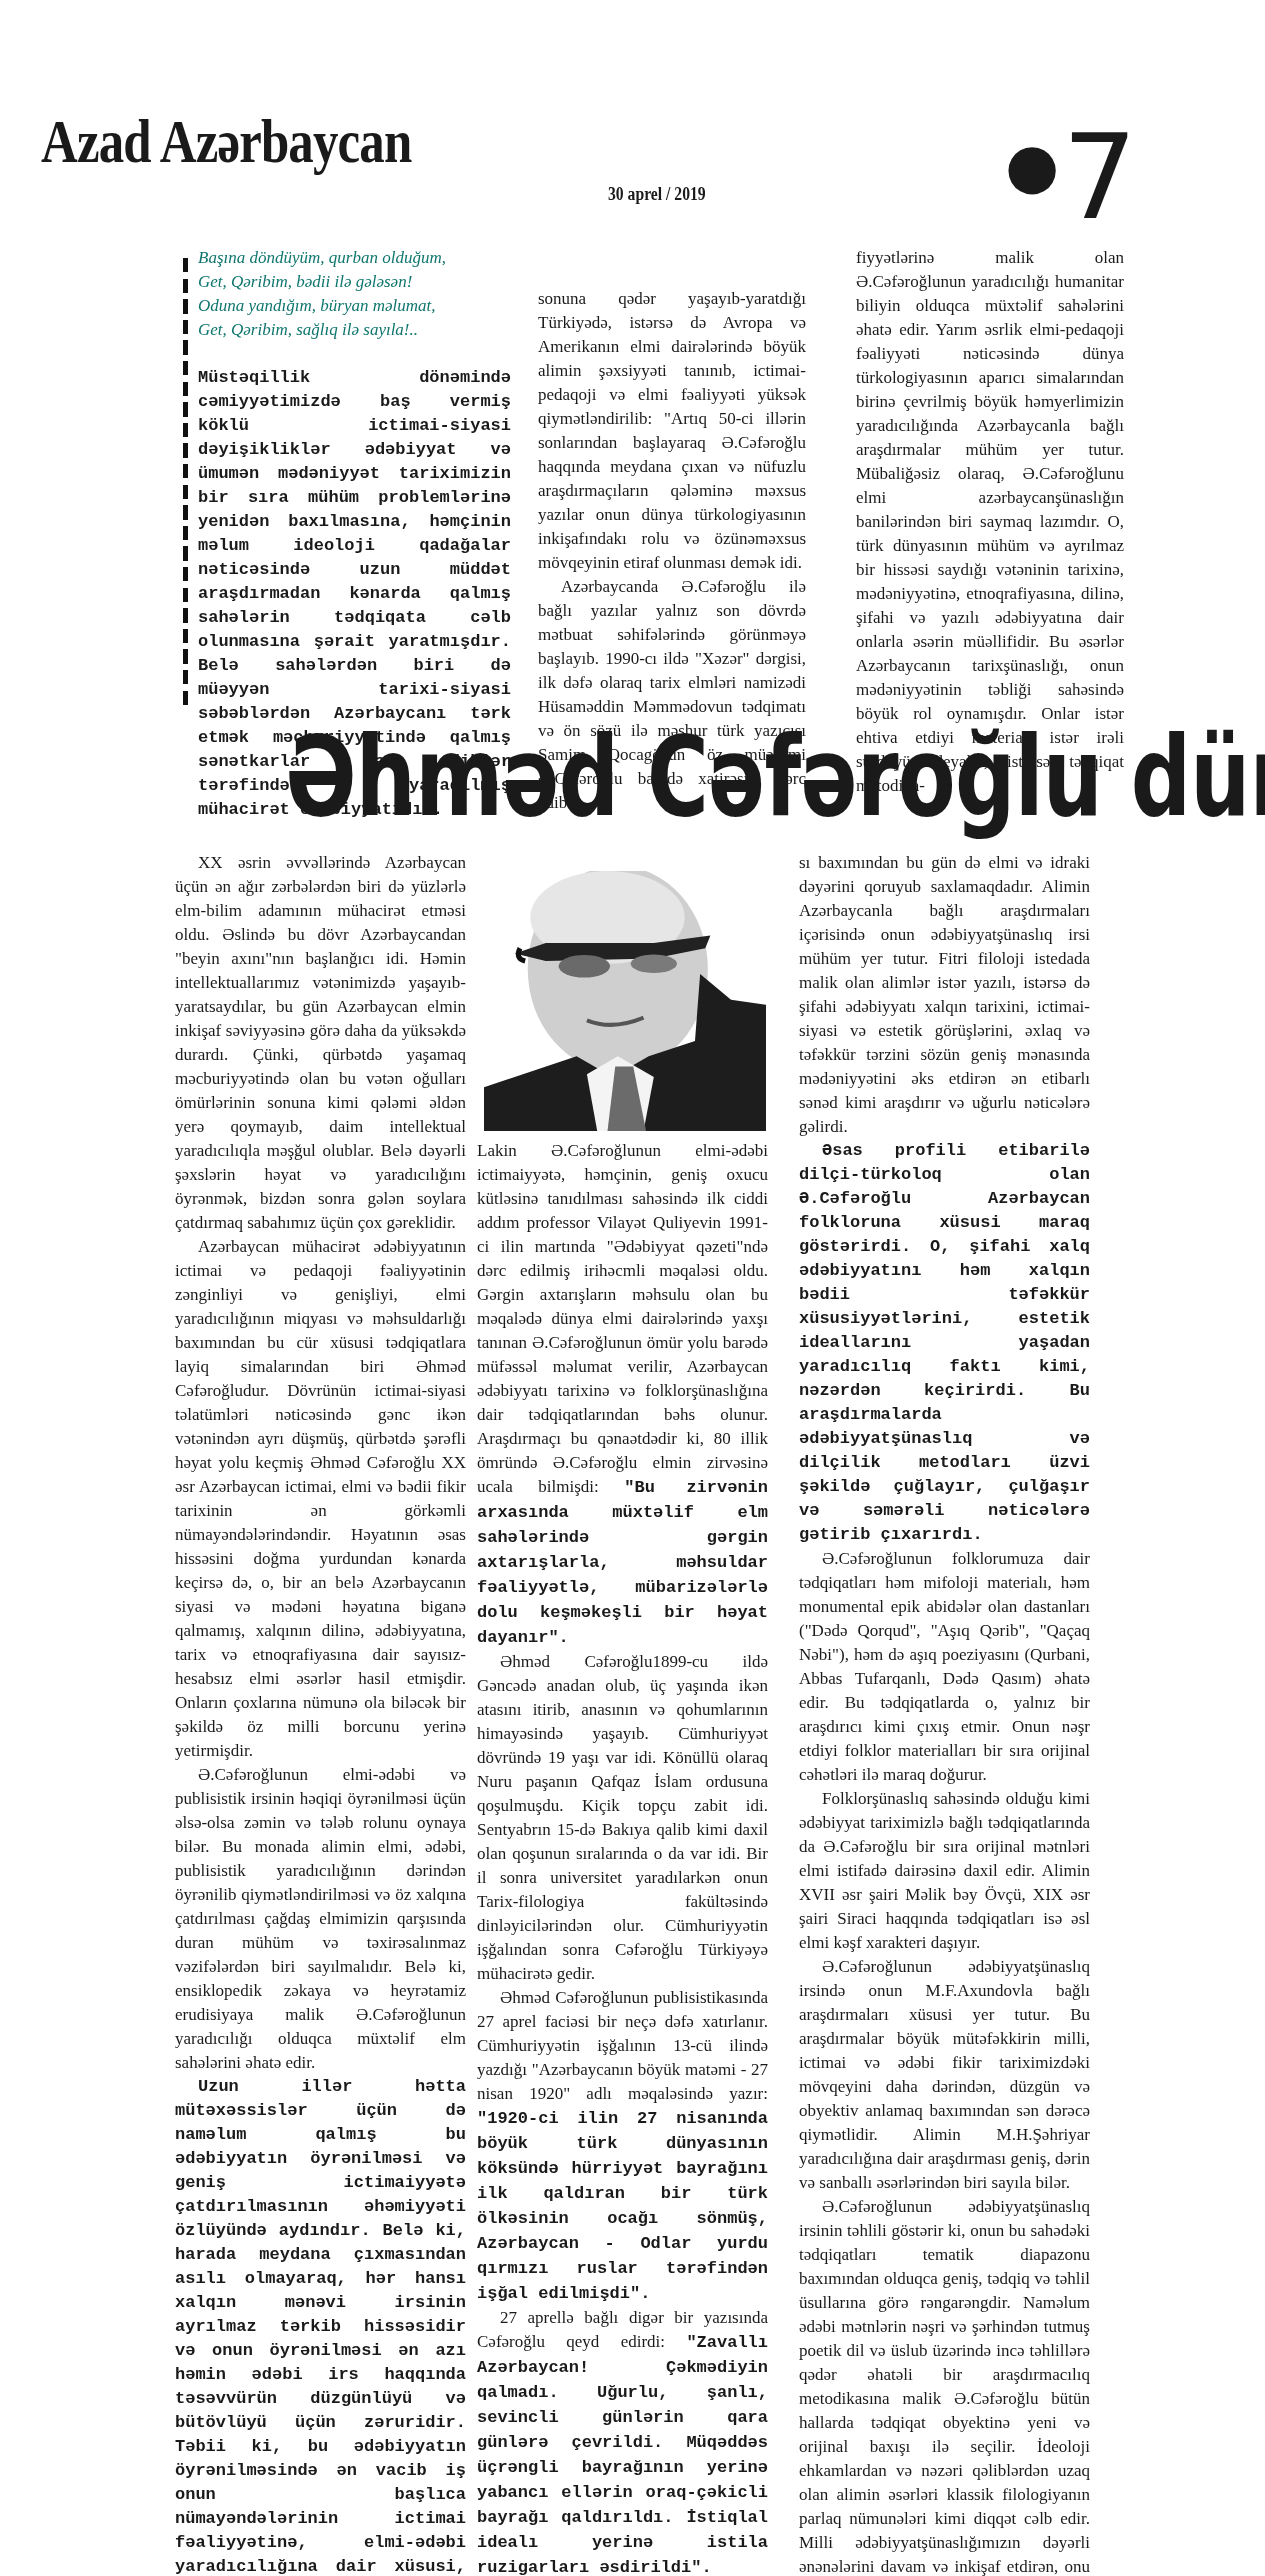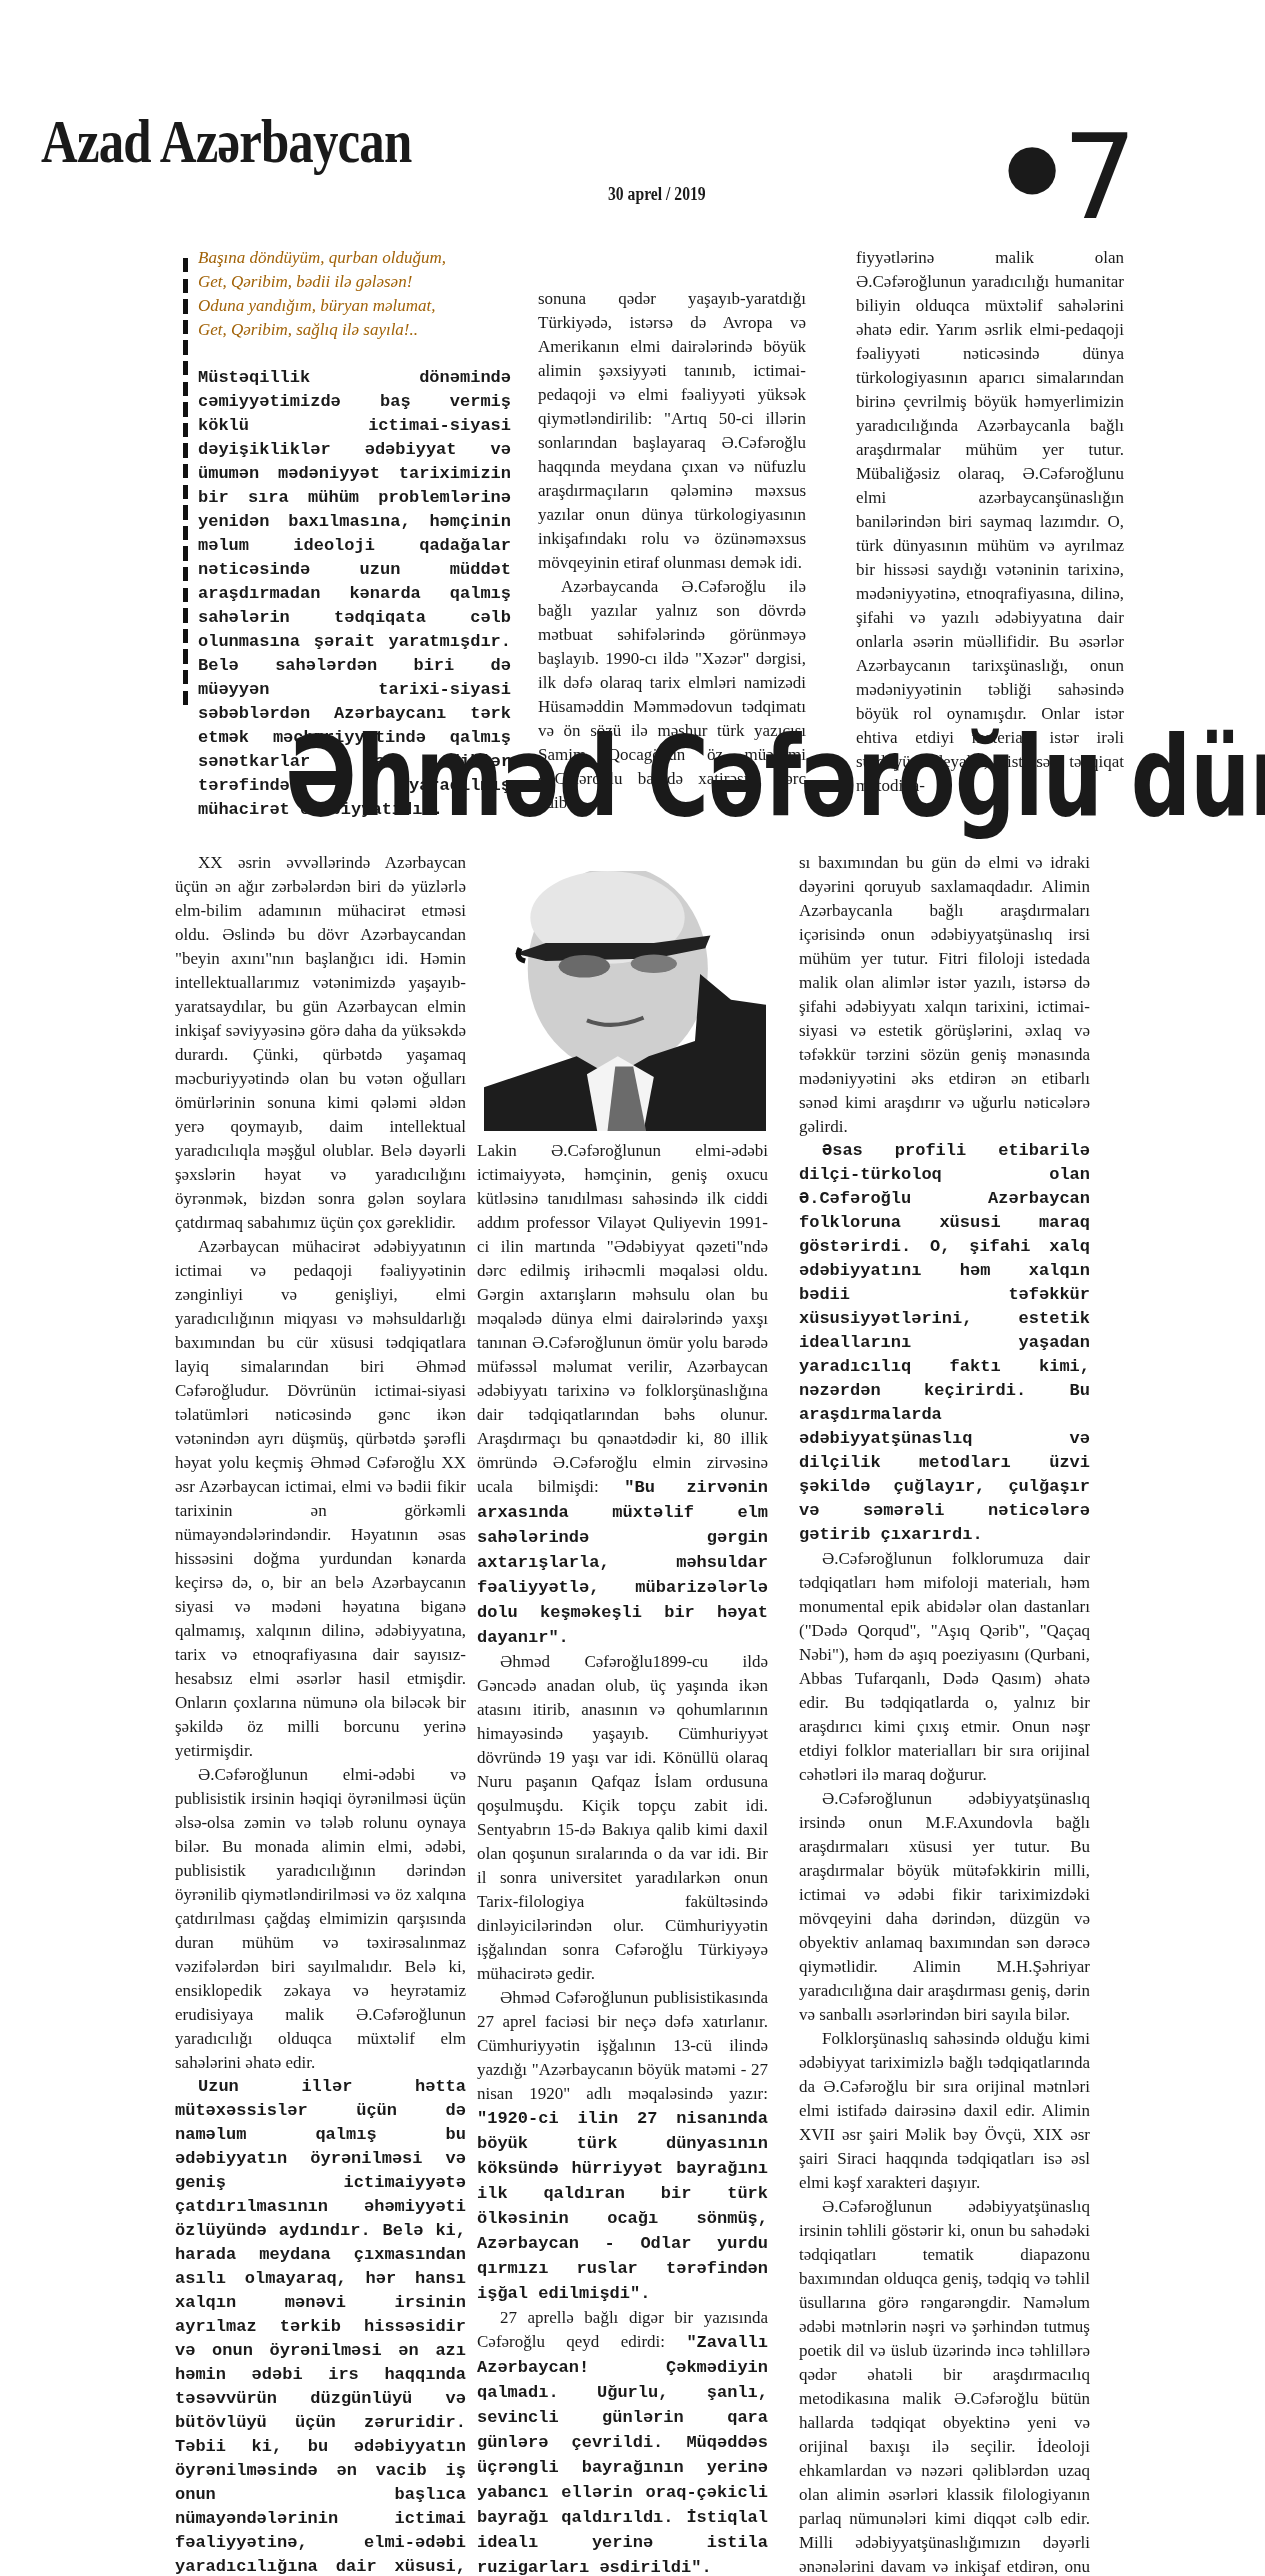--- a/index.html
+++ b/index.html
@@ -7,21 +7,21 @@
          font-family:"Liberation Serif","DejaVu Serif",serif; }
   .masthead { position:absolute; left:41px; top:106px; font-family:"Liberation Serif",serif;
               font-weight:bold; font-size:62px; letter-spacing:-1px; transform:scaleX(0.82); transform-origin:left; }
   .date { position:absolute; left:608px; top:183px; font-weight:bold; font-size:19.6px; transform:scaleX(0.8); transform-origin:left; }
   .pagenum { position:absolute; left:1005px; top:118px; font-family:"DejaVu Sans",sans-serif; font-size:118px; line-height:1; }
   .pagenum .dot { font-size:62px; vertical-align:31px; margin-right:3.1px; }
   .col { position:absolute; text-align:justify; hyphens:auto; font-size:17px; line-height:24px; }
   .col p { margin:0; text-indent:23px; }
   .col p.noind { text-indent:0; }
   .b { font-weight:bold;font-family:Liberation Mono, monospace; }
-  .poem { font-style:italic; color:#a16207; margin-bottom:24px !important; text-indent:0 !important; text-align:left; }
+  .poem { font-style:italic; color:#0f766e; margin-bottom:24px !important; text-indent:0 !important; text-align:left; }
   .leftbar { position:absolute; left:183px; top:258px; width:5.2px; height:453px;
              background:repeating-linear-gradient(#111 0 14.4px, transparent 14.4px 20.6px); }
   .headline { position:absolute; left:170px; top:721px; width:958px; text-align:center;
               font-family:"DejaVu Sans",sans-serif; font-weight:bold; font-size:111px; line-height:1;
               transform:scaleX(0.76); transform-origin:center; letter-spacing:-1px; white-space:nowrap; }
   .photo { position:absolute; left:484px; top:871px; width:282px; height:260px; background:#fff; overflow:hidden; }
 </style>
 </head>
 <body>
 
@@ -81,18 +81,18 @@
     <p><span>Əhməd Cəfəroğlu1899-cu ildə Gəncədə anadan olub, üç yaşında ikən atasını itirib, anasının və qohumlarının himayəsində yaşayıb. Cümhuriyyət dövründə 19 yaşı var idi. Könüllü olaraq Nuru paşanın Qafqaz İslam ordusuna qoşulmuşdu. Kiçik topçu zabit idi. Sentyabrın 15-də Bakıya qalib kimi daxil olan qoşunun sıralarında o da var idi. Bir il sonra universitet yaradılarkən onun Tarix-filologiya fakültəsində dinləyicilərindən olur. Cümhuriyyətin işğalından sonra Cəfəroğlu Türkiyəyə mühacirətə gedir.</span></p>
     <p><span>Əhməd Cəfəroğlunun publisistikasında 27 aprel faciəsi bir neçə dəfə xatırlanır. Cümhuriyyətin işğalının 13-cü ilində yazdığı "Azərbaycanın böyük matəmi - 27 nisan 1920" adlı məqaləsində yazır: </span><span class="b">"1920-ci ilin 27 nisanında böyük türk dünyasının köksündə hürriyyət bayrağını ilk qaldıran bir türk ölkəsinin ocağı sönmüş, Azərbaycan - Odlar yurdu qırmızı ruslar tərəfindən işğal edilmişdi".</span></p>
     <p><span>27 aprellə bağlı digər bir yazısında Cəfəroğlu qeyd edirdi: </span><span class="b">"Zavallı Azərbaycan! Çəkmədiyin qalmadı. Uğurlu, şanlı, sevincli günlərin qara günlərə çevrildi. Müqəddəs üçrəngli bayrağının yerinə yabancı ellərin oraq-çəkicli bayrağı qaldırıldı. İstiqlal idealı yerinə istila ruzigarları əsdirildi".</span></p>
     <p><span>Türkiyədə Cəfəroğlu İstanbul universitetinin Dil-ədəbiyyat fakültəsinə daxil olur, 1924-cü ildə oranı bitirir. 1925-ci ildə Almaniya universitetlərində türkologiya sahəsində təcrübə qazanmağa yollanır, orada dövrün tanınmış alimləri olan Vesterman, Banq Koup, Vasmer, Gizi, Brokelman, Şader, Diels kimi şəxslərin mühazirələrini dinləyir. 1929-cu ildə Breslau universitetində professor F.Gizinin rəhbərliyi altında "Gəncə dialektində 75 Azərbaycan bayatı-türküsü. Bir dil araşdırması" mövzusunda dissertasiya müdafiə edərək filologiya doktoru adını qazanır.</span></p>
   </div>
 
 <div class="col" id="colR" style="left:799px; top:851px; width:291px;">
     <p class="noind"><span>sı baxımından bu gün də elmi və idraki dəyərini qoruyub saxlamaqdadır. Alimin Azərbaycanla bağlı araşdırmaları içərisində onun ədəbiyyatşünaslıq irsi mühüm yer tutur. Fitri filoloji istedada malik olan alimlər istər yazılı, istərsə də şifahi ədəbiyyatı xalqın tarixini, ictimai-siyasi və estetik görüşlərini, əxlaq və təfəkkür tərzini sözün geniş mənasında mədəniyyətini əks etdirən ən etibarlı sənəd kimi araşdırır və uğurlu nəticələrə gəlirdi.</span></p>
     <p class="b"><span>Əsas profili etibarilə dilçi-türkoloq olan Ə.Cəfəroğlu Azərbaycan folkloruna xüsusi maraq göstərirdi. O, şifahi xalq ədəbiyyatını həm xalqın bədii təfəkkür xüsusiyyətlərini, estetik ideallarını yaşadan yaradıcılıq faktı kimi, nəzərdən keçirirdi. Bu araşdırmalarda ədəbiyyatşünaslıq və dilçilik metodları üzvi şəkildə çuğlayır, çulğaşır və səmərəli nəticələrə gətirib çıxarırdı.</span></p>
     <p><span>Ə.Cəfəroğlunun folklorumuza dair tədqiqatları həm mifoloji materialı, həm monumental epik abidələr olan dastanları ("Dədə Qorqud", "Aşıq Qərib", "Qaçaq Nəbi"), həm də aşıq poeziyasını (Qurbani, Abbas Tufarqanlı, Dədə Qasım) əhatə edir. Bu tədqiqatlarda o, yalnız bir araşdırıcı kimi çıxış etmir. Onun nəşr etdiyi folklor materialları bir sıra orijinal cəhətləri ilə maraq doğurur.</span></p>
+    <p><span>Folklorşünaslıq sahəsində olduğu kimi ədəbiyyat tariximizlə bağlı tədqiqatlarında da Ə.Cəfəroğlu bir sıra orijinal mətnləri elmi istifadə dairəsinə daxil edir. Alimin XVII əsr şairi Məlik bəy Övçü, XIX əsr şairi Siraci haqqında tədqiqatları isə əsl elmi kəşf xarakteri daşıyır.</span></p>
     <p><span>Ə.Cəfəroğlunun ədəbiyyatşünaslıq irsində onun M.F.Axundovla bağlı araşdırmaları xüsusi yer tutur. Bu araşdırmalar böyük mütəfəkkirin milli, ictimai və ədəbi fikir tariximizdəki mövqeyini daha dərindən, düzgün və obyektiv anlamaq baxımından sən dərəcə qiymətlidir. Alimin M.H.Şəhriyar yaradıcılığına dair araşdırması geniş, dərin və sanballı əsərlərindən biri sayıla bilər.</span></p>
-    <p><span>Folklorşünaslıq sahəsində olduğu kimi ədəbiyyat tariximizlə bağlı tədqiqatlarında da Ə.Cəfəroğlu bir sıra orijinal mətnləri elmi istifadə dairəsinə daxil edir. Alimin XVII əsr şairi Məlik bəy Övçü, XIX əsr şairi Siraci haqqında tədqiqatları isə əsl elmi kəşf xarakteri daşıyır.</span></p>
     <p><span>Ə.Cəfəroğlunun ədəbiyyatşünaslıq irsinin təhlili göstərir ki, onun bu sahədəki tədqiqatları tematik diapazonu baxımından olduqca geniş, tədqiq və təhlil üsullarına görə rəngarəngdir. Naməlum ədəbi mətnlərin nəşri və şərhindən tutmuş poetik dil və üslub üzərində incə təhlillərə qədər əhatəli bir araşdırmacılıq metodikasına malik Ə.Cəfəroğlu bütün hallarda tədqiqat obyektinə yeni və orijinal baxışı ilə seçilir. İdeoloji ehkamlardan və nəzəri qəliblərdən uzaq olan alimin əsərləri klassik filologiyanın parlaq nümunələri kimi diqqət cəlb edir. Milli ədəbiyyatşünaslığımızın dəyərli ənənələrini davam və inkişaf etdirən, onu yeni keyfiyyətlərlə zənginləşdirən Ə.Cəfəroğlunun yaradıcılığı, şübhəsiz, XX əsr elmi-tənqidi fikrimizdə bütöv bir mərhələ təşkil edir.</span></p>
     <p class="b"><span>1975-ci ilin yanvarında Əhməd Cəfəroğlu vəfat etdikdən sonra Türkiyə mətbuatında bir-birin ardınca məqalələr dərc olundu. Bu məqalələrdə alimin ölümü dünya türkologiyası üçün əvəzsiz itki kimi qiymətləndirilməklə yanaşı, onun artıq tarixə çevrilmiş ictimai fəaliyyəti, çoxşaxəli elmi yaradıcılığı geniş təhlil edilirdi. Haqqında danışdığımız bu araşdırmalar özlüyündə çox dəyərli olsalar da, Ə.Cəfəroğlunun böyük şəxsiyyətinin, universal elmi yaradıcılığının dərki və qiymətləndirilməsi sahəsindəki işin yalnız başlanğıcı sayıla bilər.</span></p>
   </div>
 
 
 </body></html>

